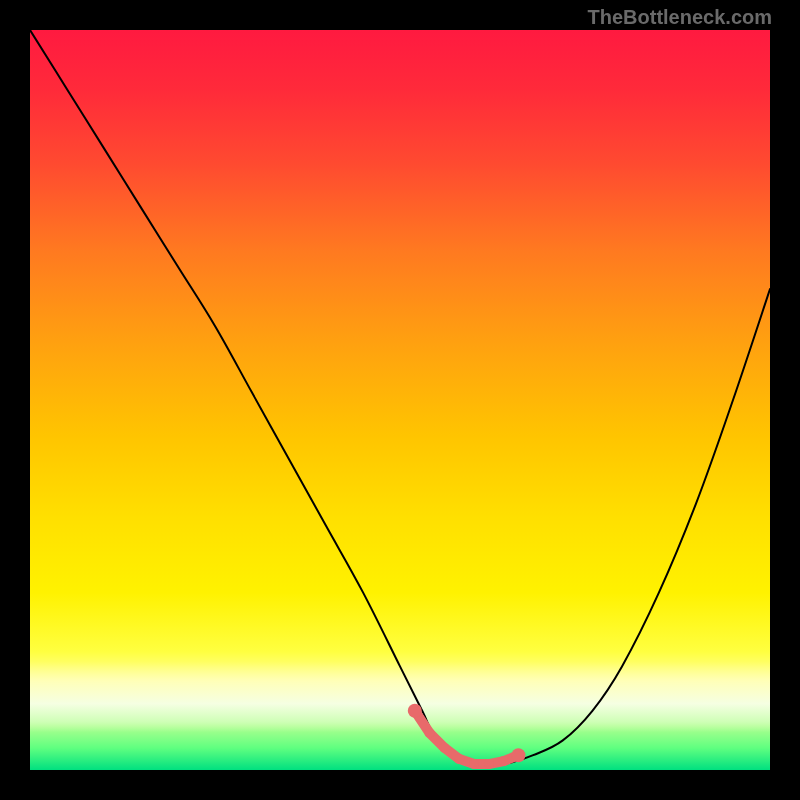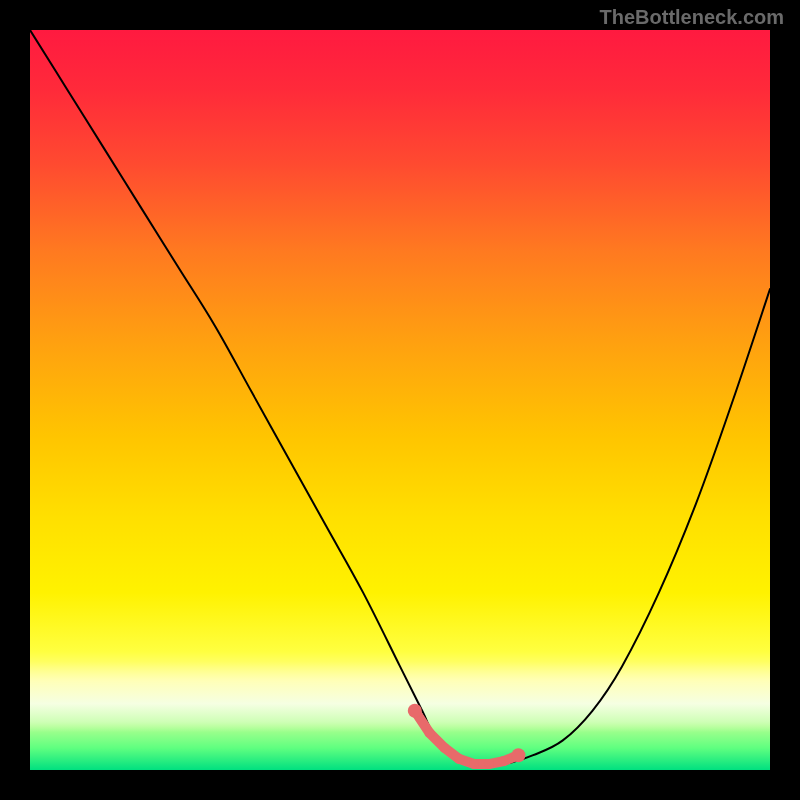--- a/index.html
+++ b/index.html
@@ -7,21 +7,21 @@
     width: 800px;
     height: 800px;
     background: #000;
     position: relative;
     overflow: hidden;
     font-family: Arial, sans-serif;
   }
   .watermark {
     position: absolute;
     top: 6px;
-    right: 16px;
+    right: 28px;
     color: #6a6a6a;
     font-size: 20px;
     font-weight: bold;
     z-index: 10;
   }
   .plot-area {
     position: absolute;
     left: 30px;
     top: 30px;
     width: 740px;

